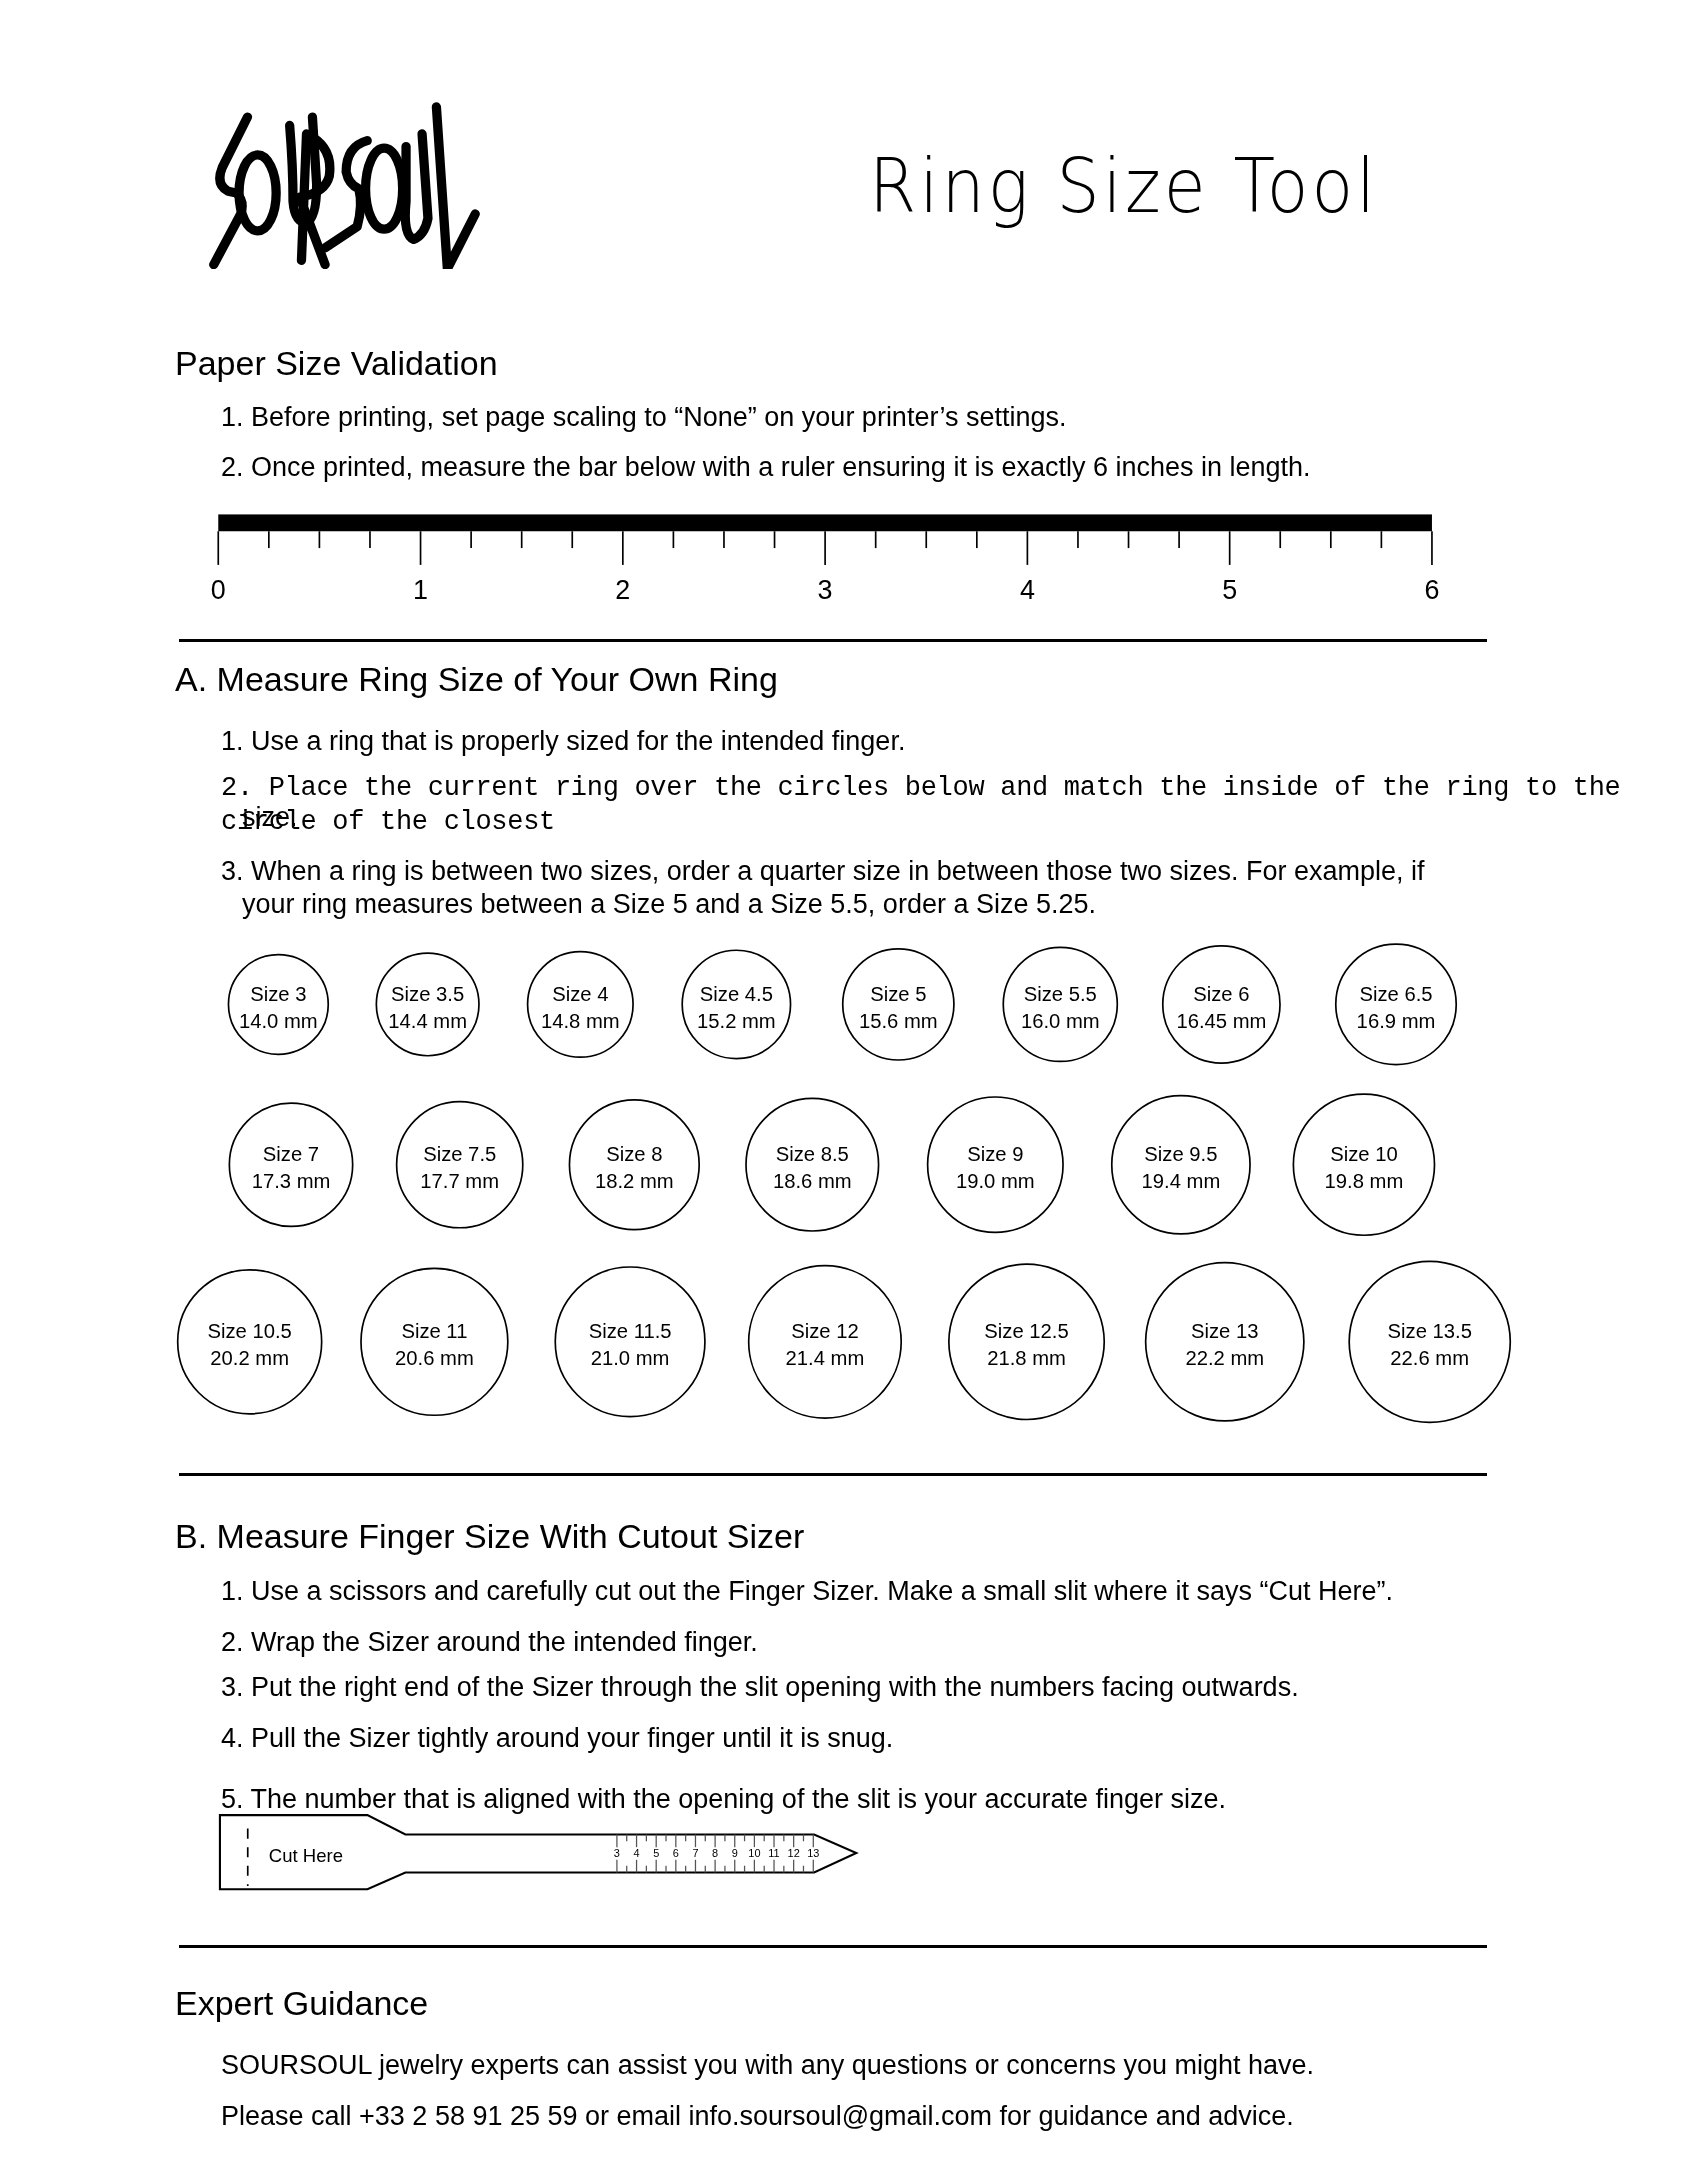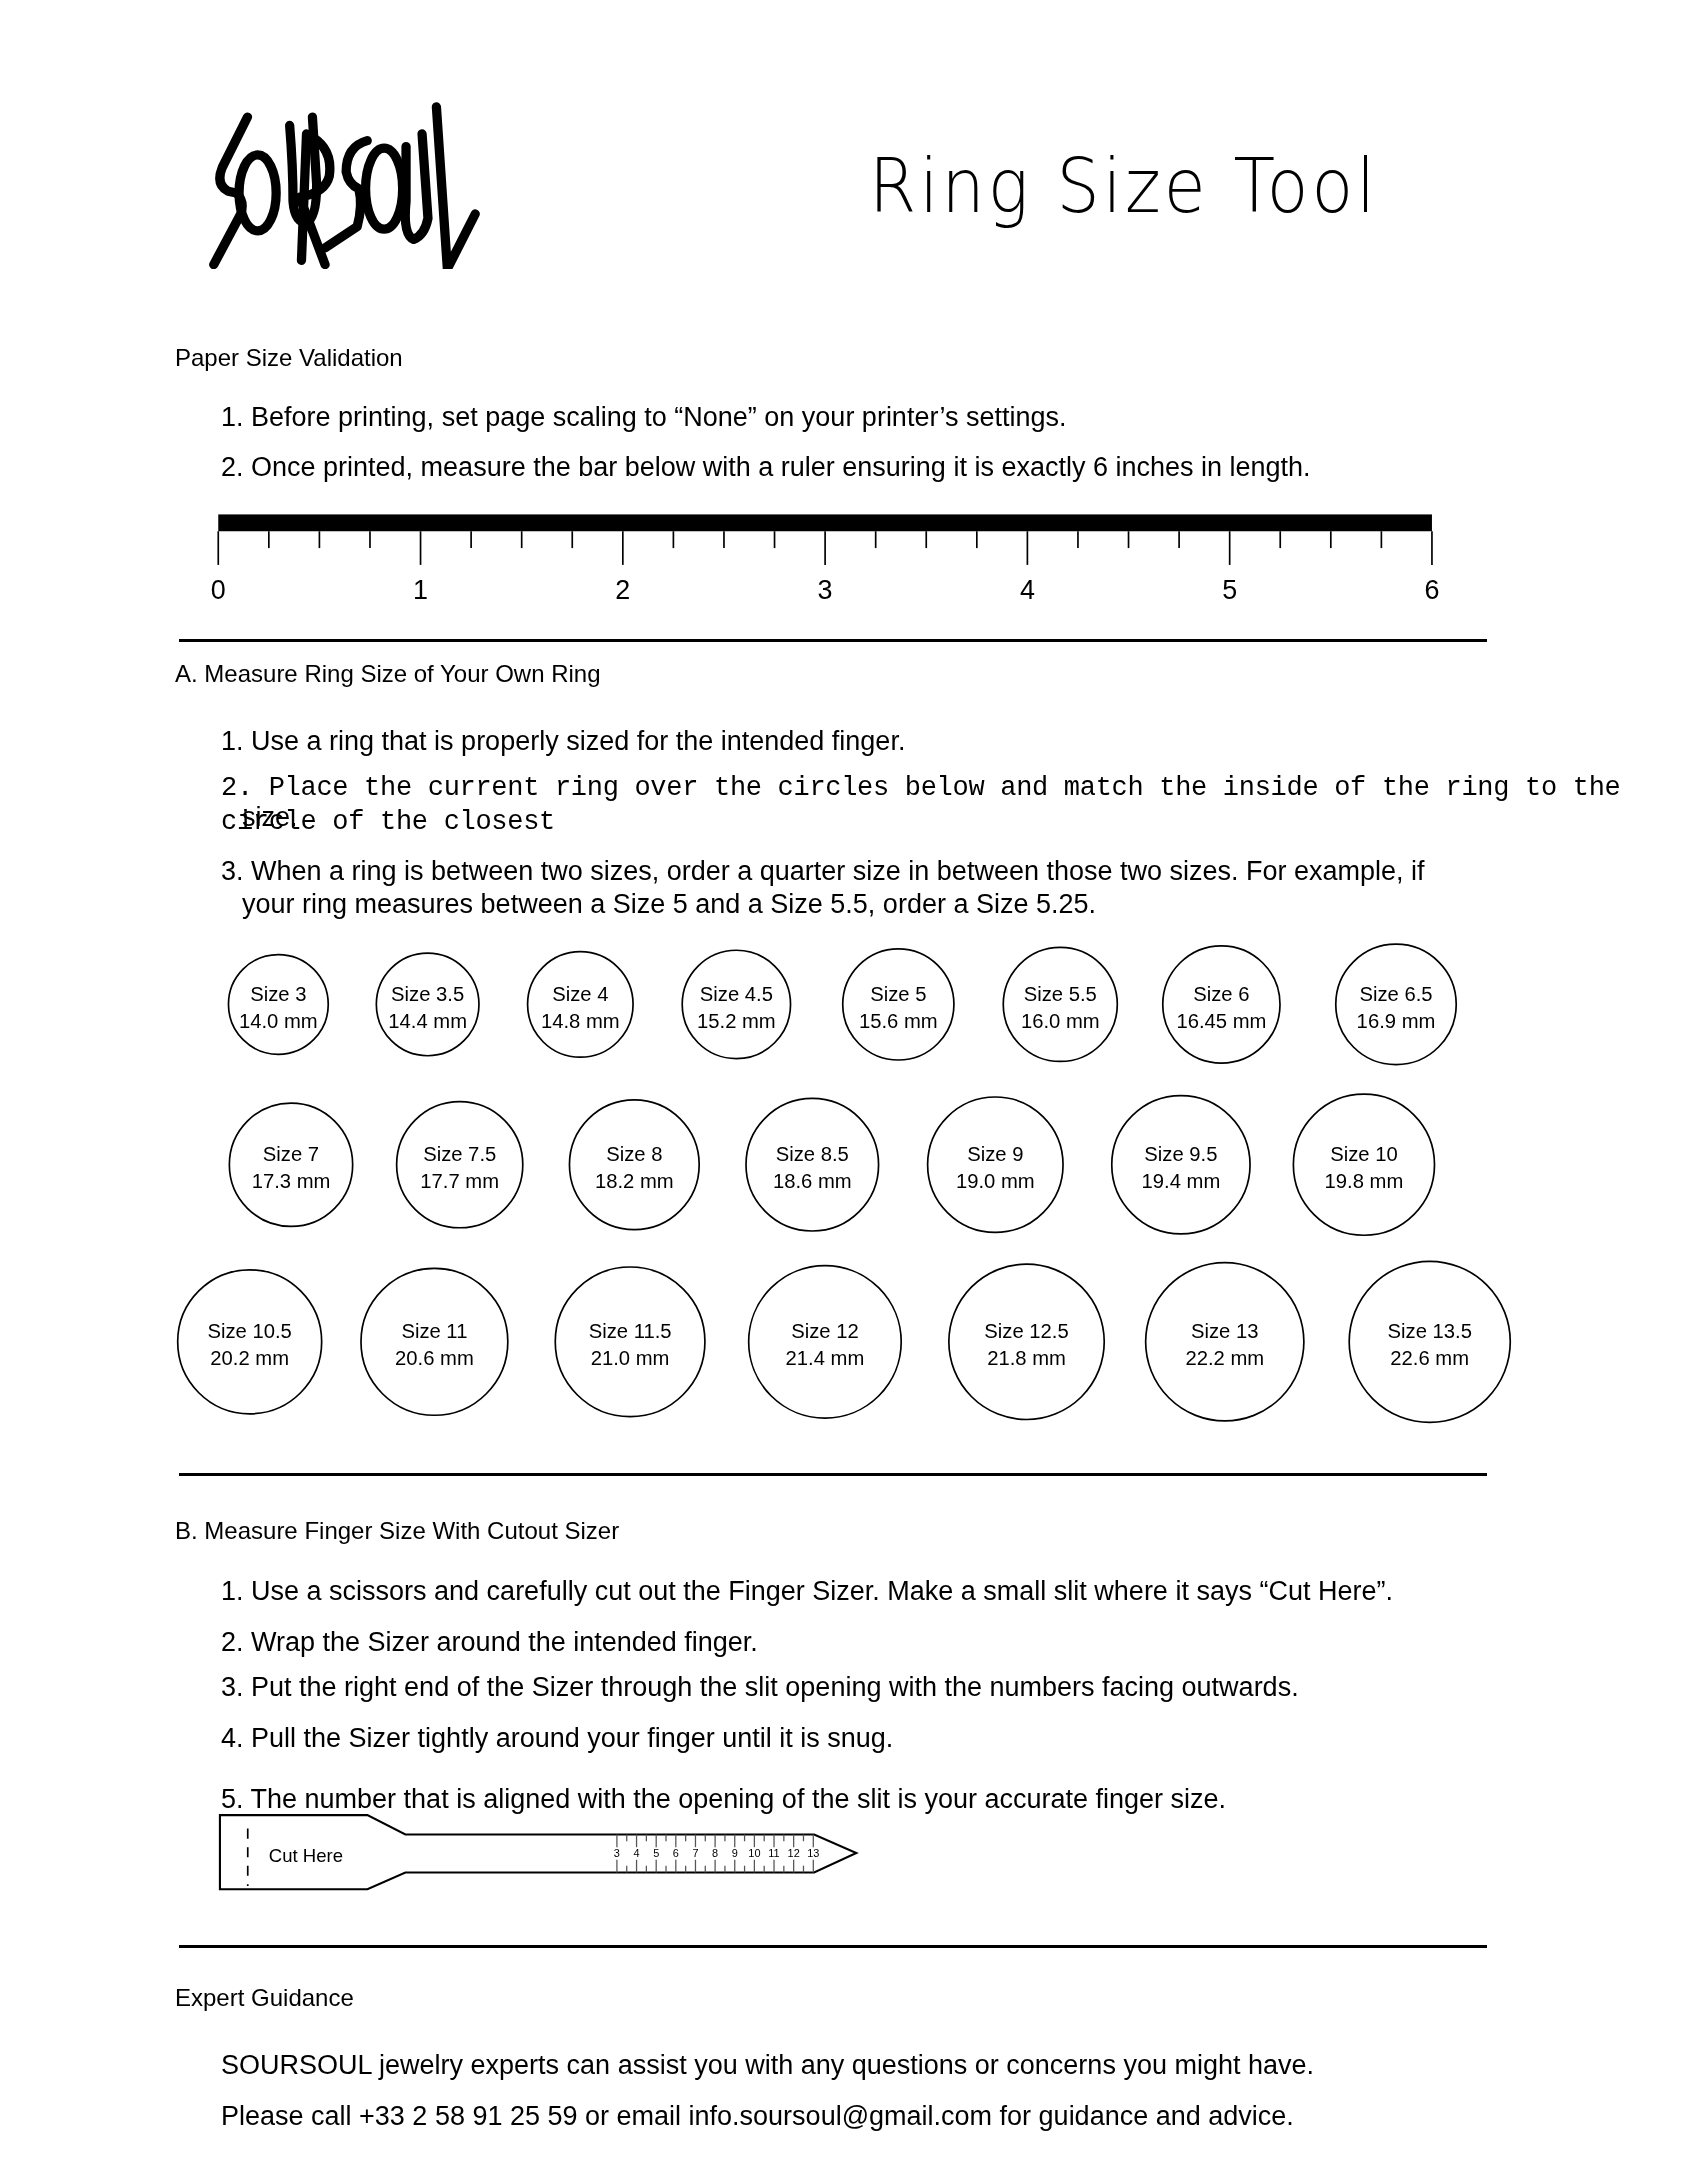--- a/index.html
+++ b/index.html
@@ -1,20 +1,20 @@
 <!DOCTYPE html>
 <html style="font-size:13.5px"><head>
 <meta charset="utf-8">
 <style>
   html, body { margin:0; padding:0; background:#ffffff; }
   body { width:1687px; height:2183px; position:relative; overflow:hidden; color:#000; font-family:"Liberation Sans", sans-serif; }
   .abs { position:absolute; }
   .logo { left:207px; top:100px; width:447px; height:169px; }
   .doc-title { left:869px; top:143px; font-family:"DejaVu Sans", sans-serif; font-size:74px; font-weight:300; letter-spacing:3.4px; transform:scaleX(0.92); transform-origin:left; }
-  .h2 { font-size:24px; left:175px; font-stretch:condensed; }
+  .h2 { font-size:34px; left:175px; font-stretch:condensed; }
   .li { font-size:27px; left:221px; line-height:34px; }
   .li-cont { left:242px; }
   .divider { height:3.4px; background:#000; left:179px; width:1308px; }
   svg text { font-family:"Liberation Sans", sans-serif; }
 </style>
 </head>
 <body>
 
 <svg class="abs logo" viewBox="0 0 530 200">
   <title>SOURSOUL</title>

